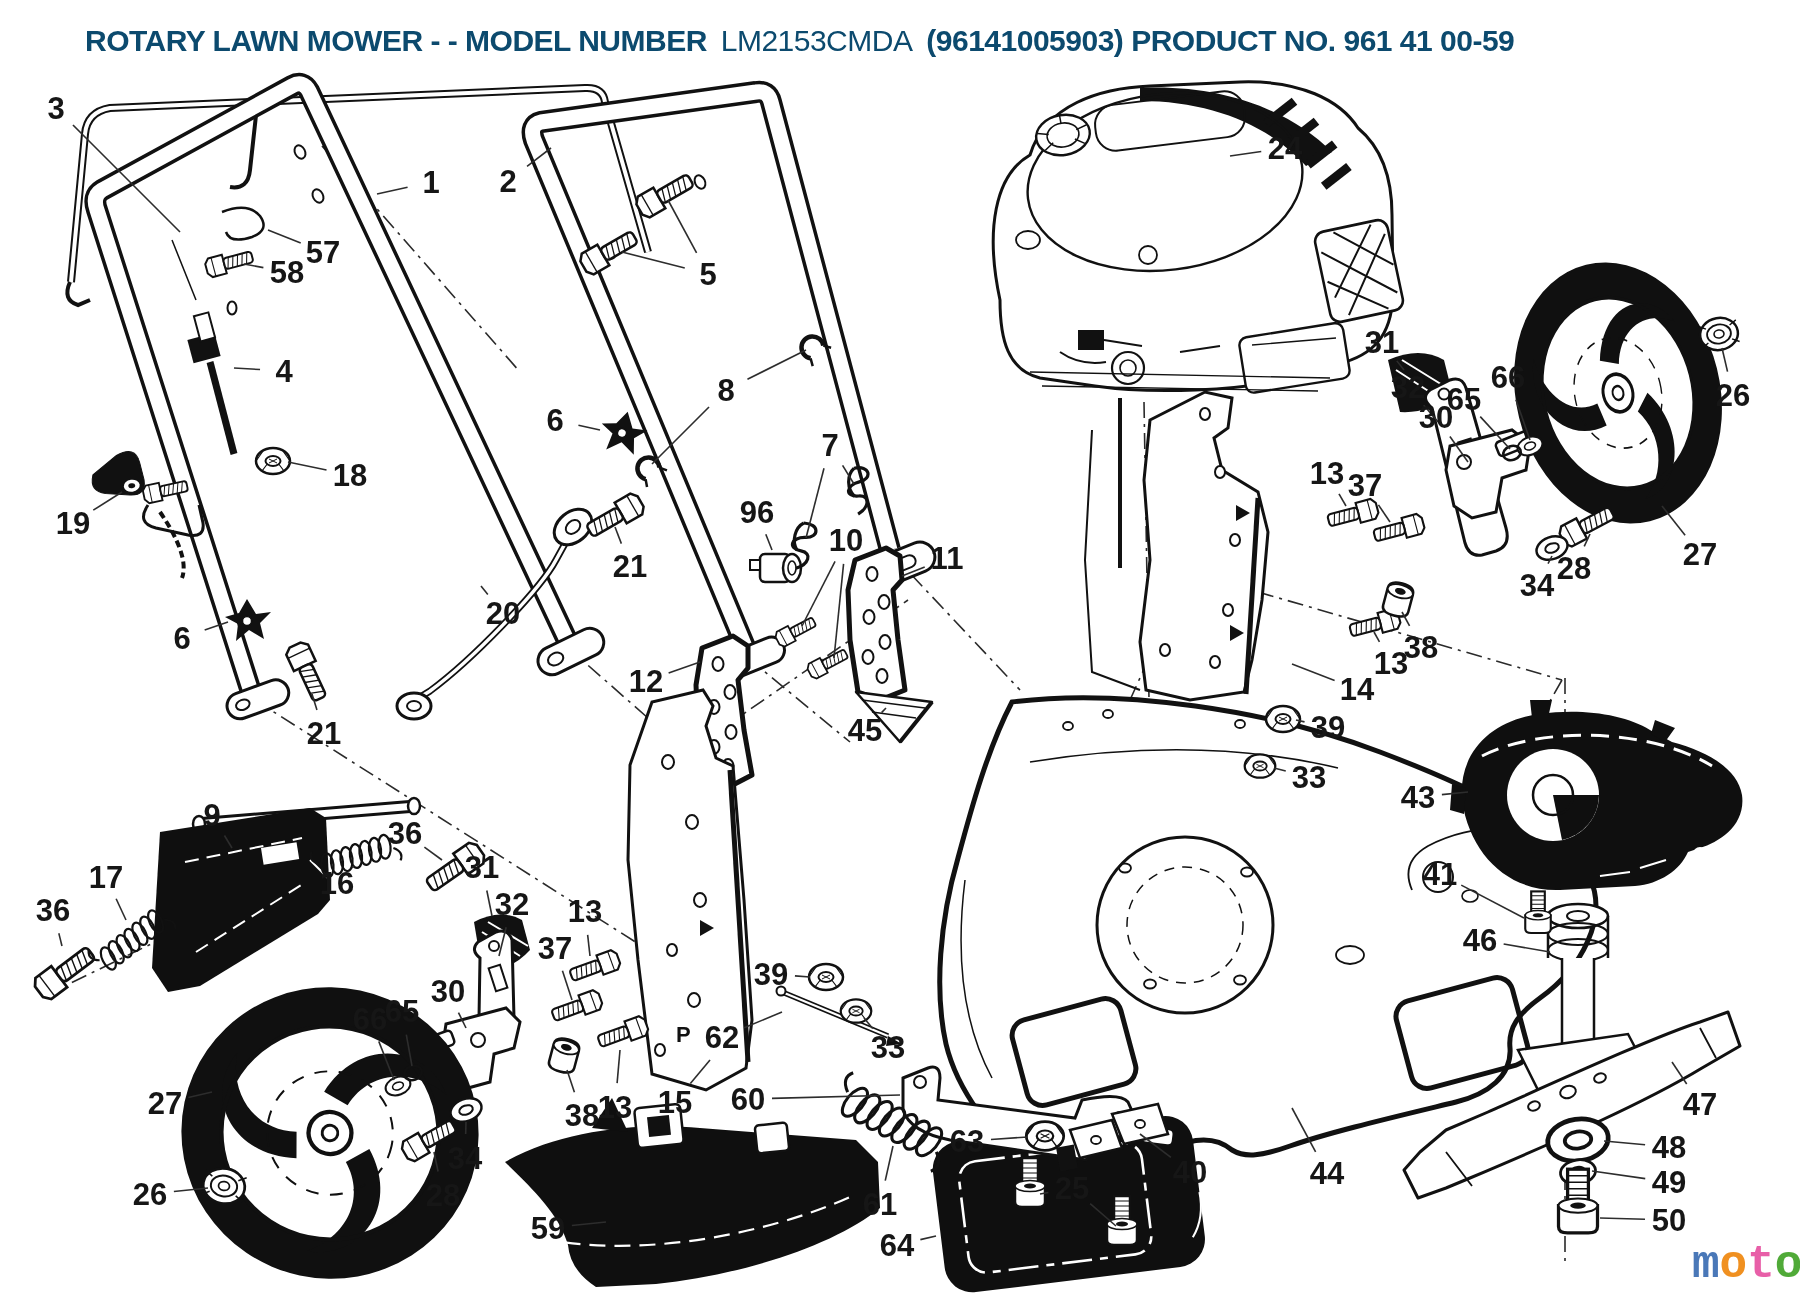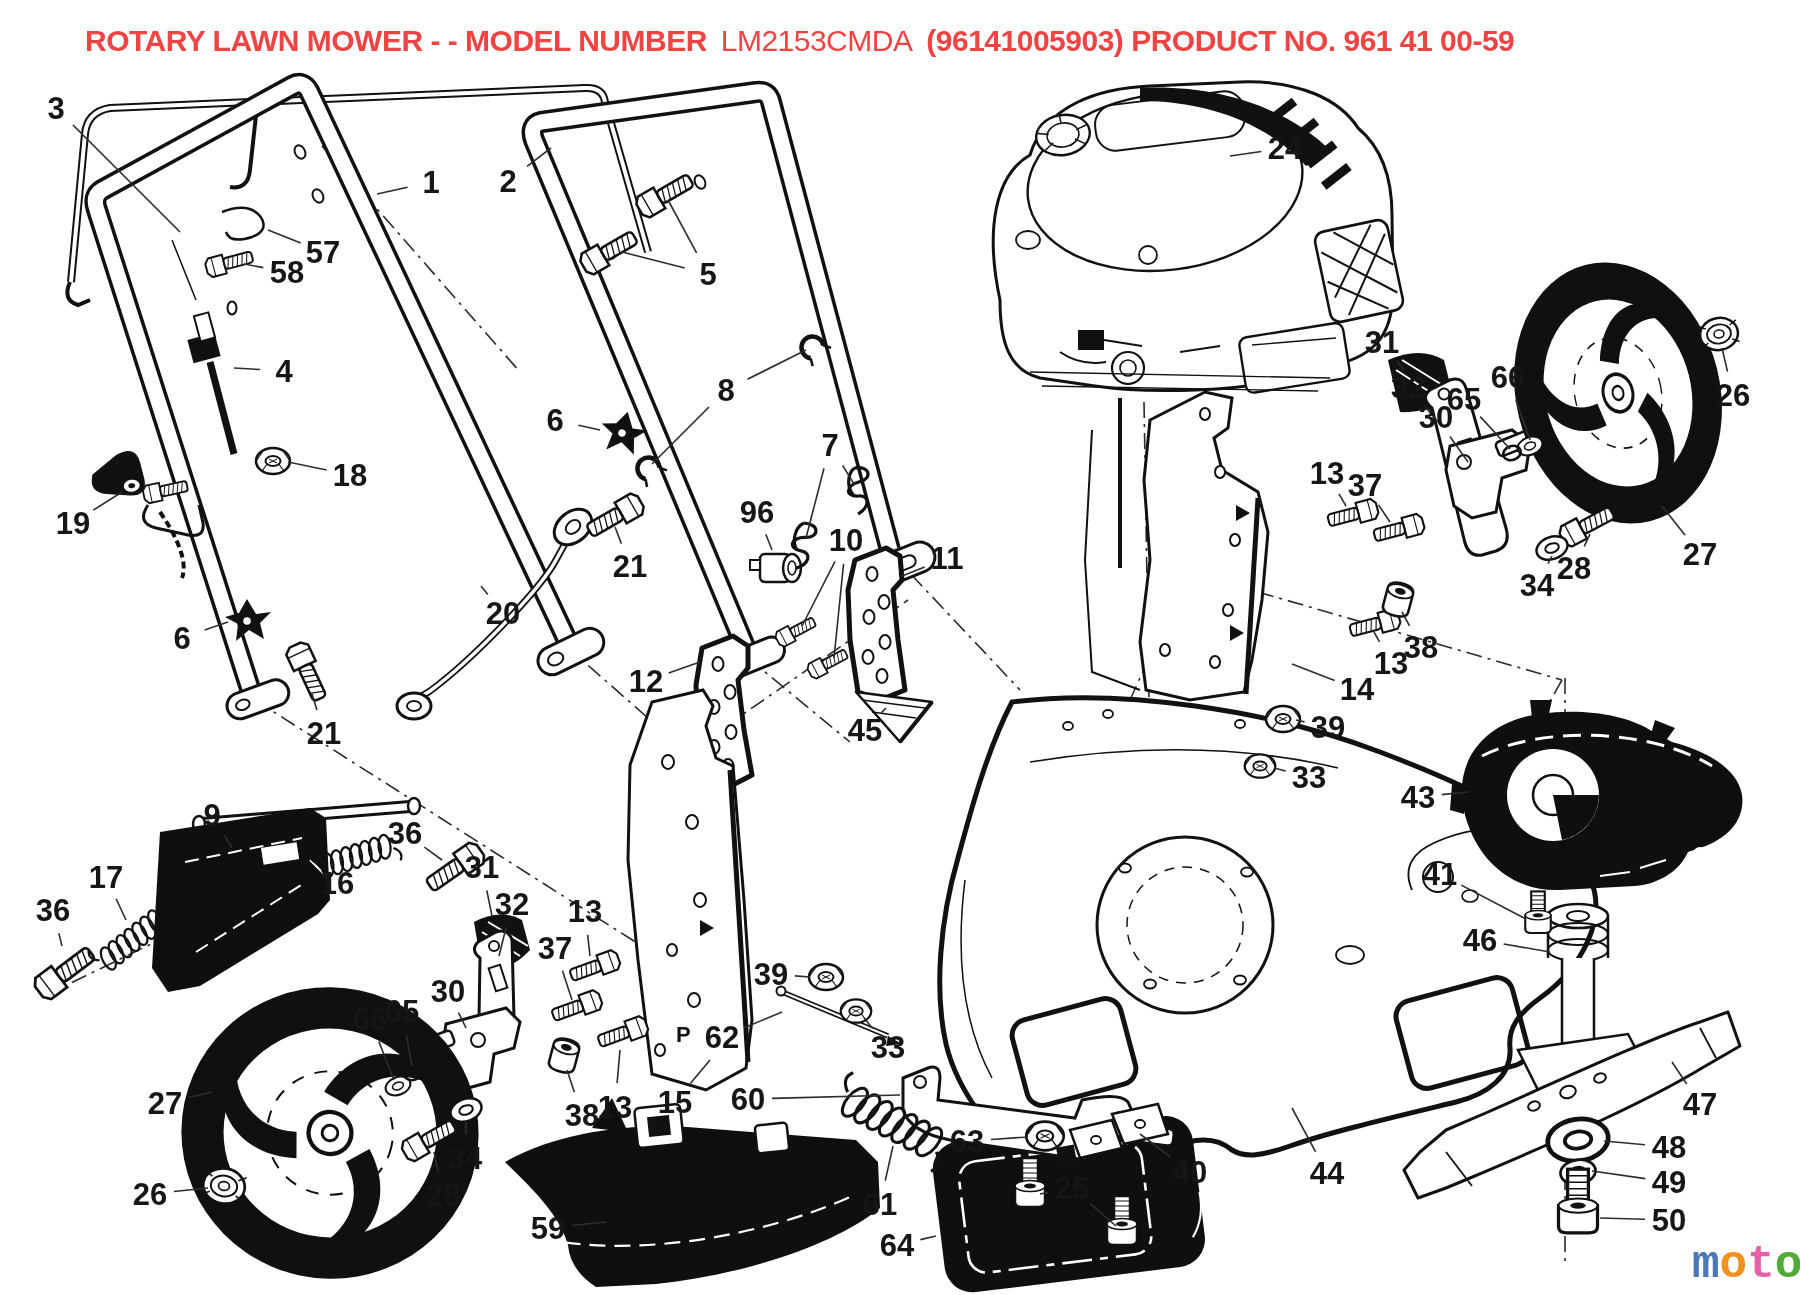--- a/index.html
+++ b/index.html
@@ -1,19 +1,19 @@
 <!DOCTYPE html>
 <html><head>
 <meta charset="utf-8">
 <style>
   html,body{margin:0;padding:0;background:#ffffff;}
   .stage{position:relative;width:1800px;height:1295px;background:#fff;overflow:hidden;
          font-family:"Liberation Sans",sans-serif;}
   .title-bar{position:absolute;left:85px;top:24px;width:1700px;white-space:nowrap;
-             font-size:30px;color:#ef4444;letter-spacing:-0.5px;}
+             font-size:30px;color:#0c4a6e;letter-spacing:-0.5px;}
   .title-bar .b{font-weight:700;}
   .title-bar .m{font-weight:400;padding:0 6px;}
   svg text.callout{font-family:"Liberation Sans",sans-serif;font-weight:700;
                    font-size:31px;fill:#161616;}
   .logo{position:absolute;left:1692px;top:1242px;font-family:Liberation Mono, monospace;
         font-weight:700;font-size:46px;line-height:1;white-space:nowrap;}
   .logo .tick{font-size:20px;color:#9a9a9a;vertical-align:super;}
 </style>
 </head>
 <body>

